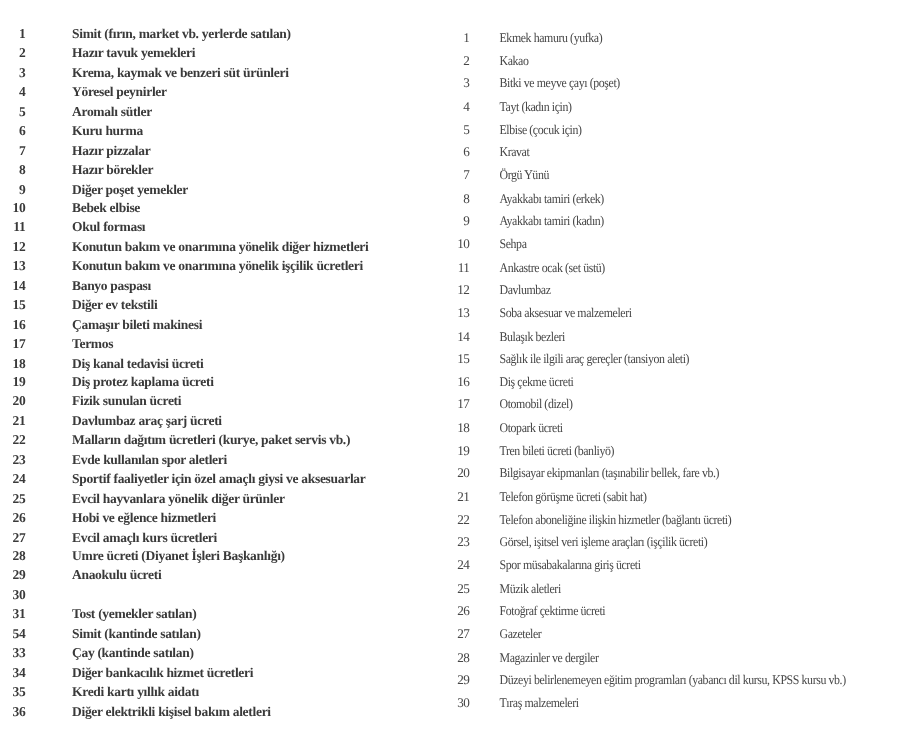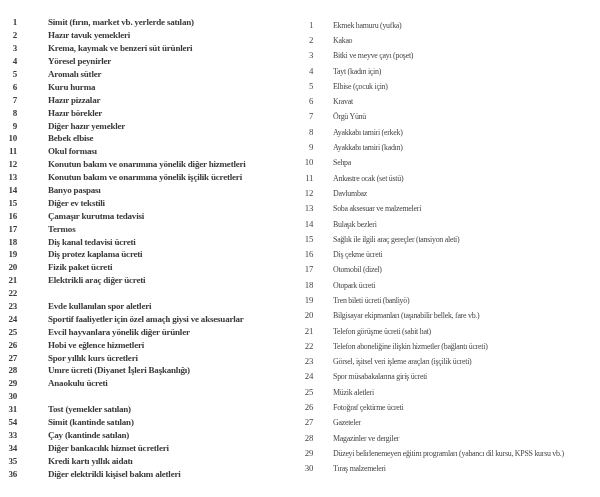--- a/index.html
+++ b/index.html
@@ -100,21 +100,21 @@
       <div class="row">
         <span class="num">7</span>
         <span class="label">Hazır pizzalar</span>
       </div>
       <div class="row">
         <span class="num">8</span>
         <span class="label">Hazır börekler</span>
       </div>
       <div class="row">
         <span class="num">9</span>
-        <span class="label">Diğer hazır yemekler</span>
+        <span class="label">Diğer poşet yemekler</span>
       </div>
       <div class="row">
         <span class="num">10</span>
         <span class="label">Bebek elbise</span>
       </div>
       <div class="row">
         <span class="num">11</span>
         <span class="label">Okul forması</span>
       </div>
       <div class="row">
@@ -128,64 +128,65 @@
       <div class="row">
         <span class="num">14</span>
         <span class="label">Banyo paspası</span>
       </div>
       <div class="row">
         <span class="num">15</span>
         <span class="label">Diğer ev tekstili</span>
       </div>
       <div class="row">
         <span class="num">16</span>
-        <span class="label">Çamaşır kurutma tedavisi</span>
+        <span class="label">Çamaşır bileti makinesi</span>
       </div>
       <div class="row">
         <span class="num">17</span>
         <span class="label">Termos</span>
       </div>
       <div class="row">
         <span class="num">18</span>
         <span class="label">Diş kanal tedavisi ücreti</span>
       </div>
       <div class="row">
         <span class="num">19</span>
         <span class="label">Diş protez kaplama ücreti</span>
       </div>
       <div class="row">
         <span class="num">20</span>
-        <span class="label">Fizik paket ücreti</span>
+        <span class="label">Fizik sunulan ücreti</span>
       </div>
       <div class="row">
         <span class="num">21</span>
-        <span class="label">Elektrikli araç diğer ücreti</span>
+        <span class="label">Davlumbaz araç şarj ücreti</span>
       </div>
       <div class="row">
         <span class="num">22</span>
+        <span class="label">Malların dağıtım ücretleri (kurye, paket servis vb.)</span>
       </div>
       <div class="row">
         <span class="num">23</span>
         <span class="label">Evde kullanılan spor aletleri</span>
       </div>
       <div class="row">
         <span class="num">24</span>
         <span class="label">Sportif faaliyetler için özel amaçlı giysi ve aksesuarlar</span>
       </div>
       <div class="row">
         <span class="num">25</span>
         <span class="label">Evcil hayvanlara yönelik diğer ürünler</span>
       </div>
       <div class="row">
         <span class="num">26</span>
         <span class="label">Hobi ve eğlence hizmetleri</span>
       </div>
       <div class="row">
         <span class="num">27</span>
-        <span class="label">Spor yıllık kurs ücretleri</span>
+        <span class="label">Evcil amaçlı kurs ücretleri</span>
       </div>
       <div class="row">
         <span class="num">28</span>
         <span class="label">Umre ücreti (Diyanet İşleri Başkanlığı)</span>
       </div>
       <div class="row">
         <span class="num">29</span>
         <span class="label">Anaokulu ücreti</span>
       </div>
       <div class="row">

